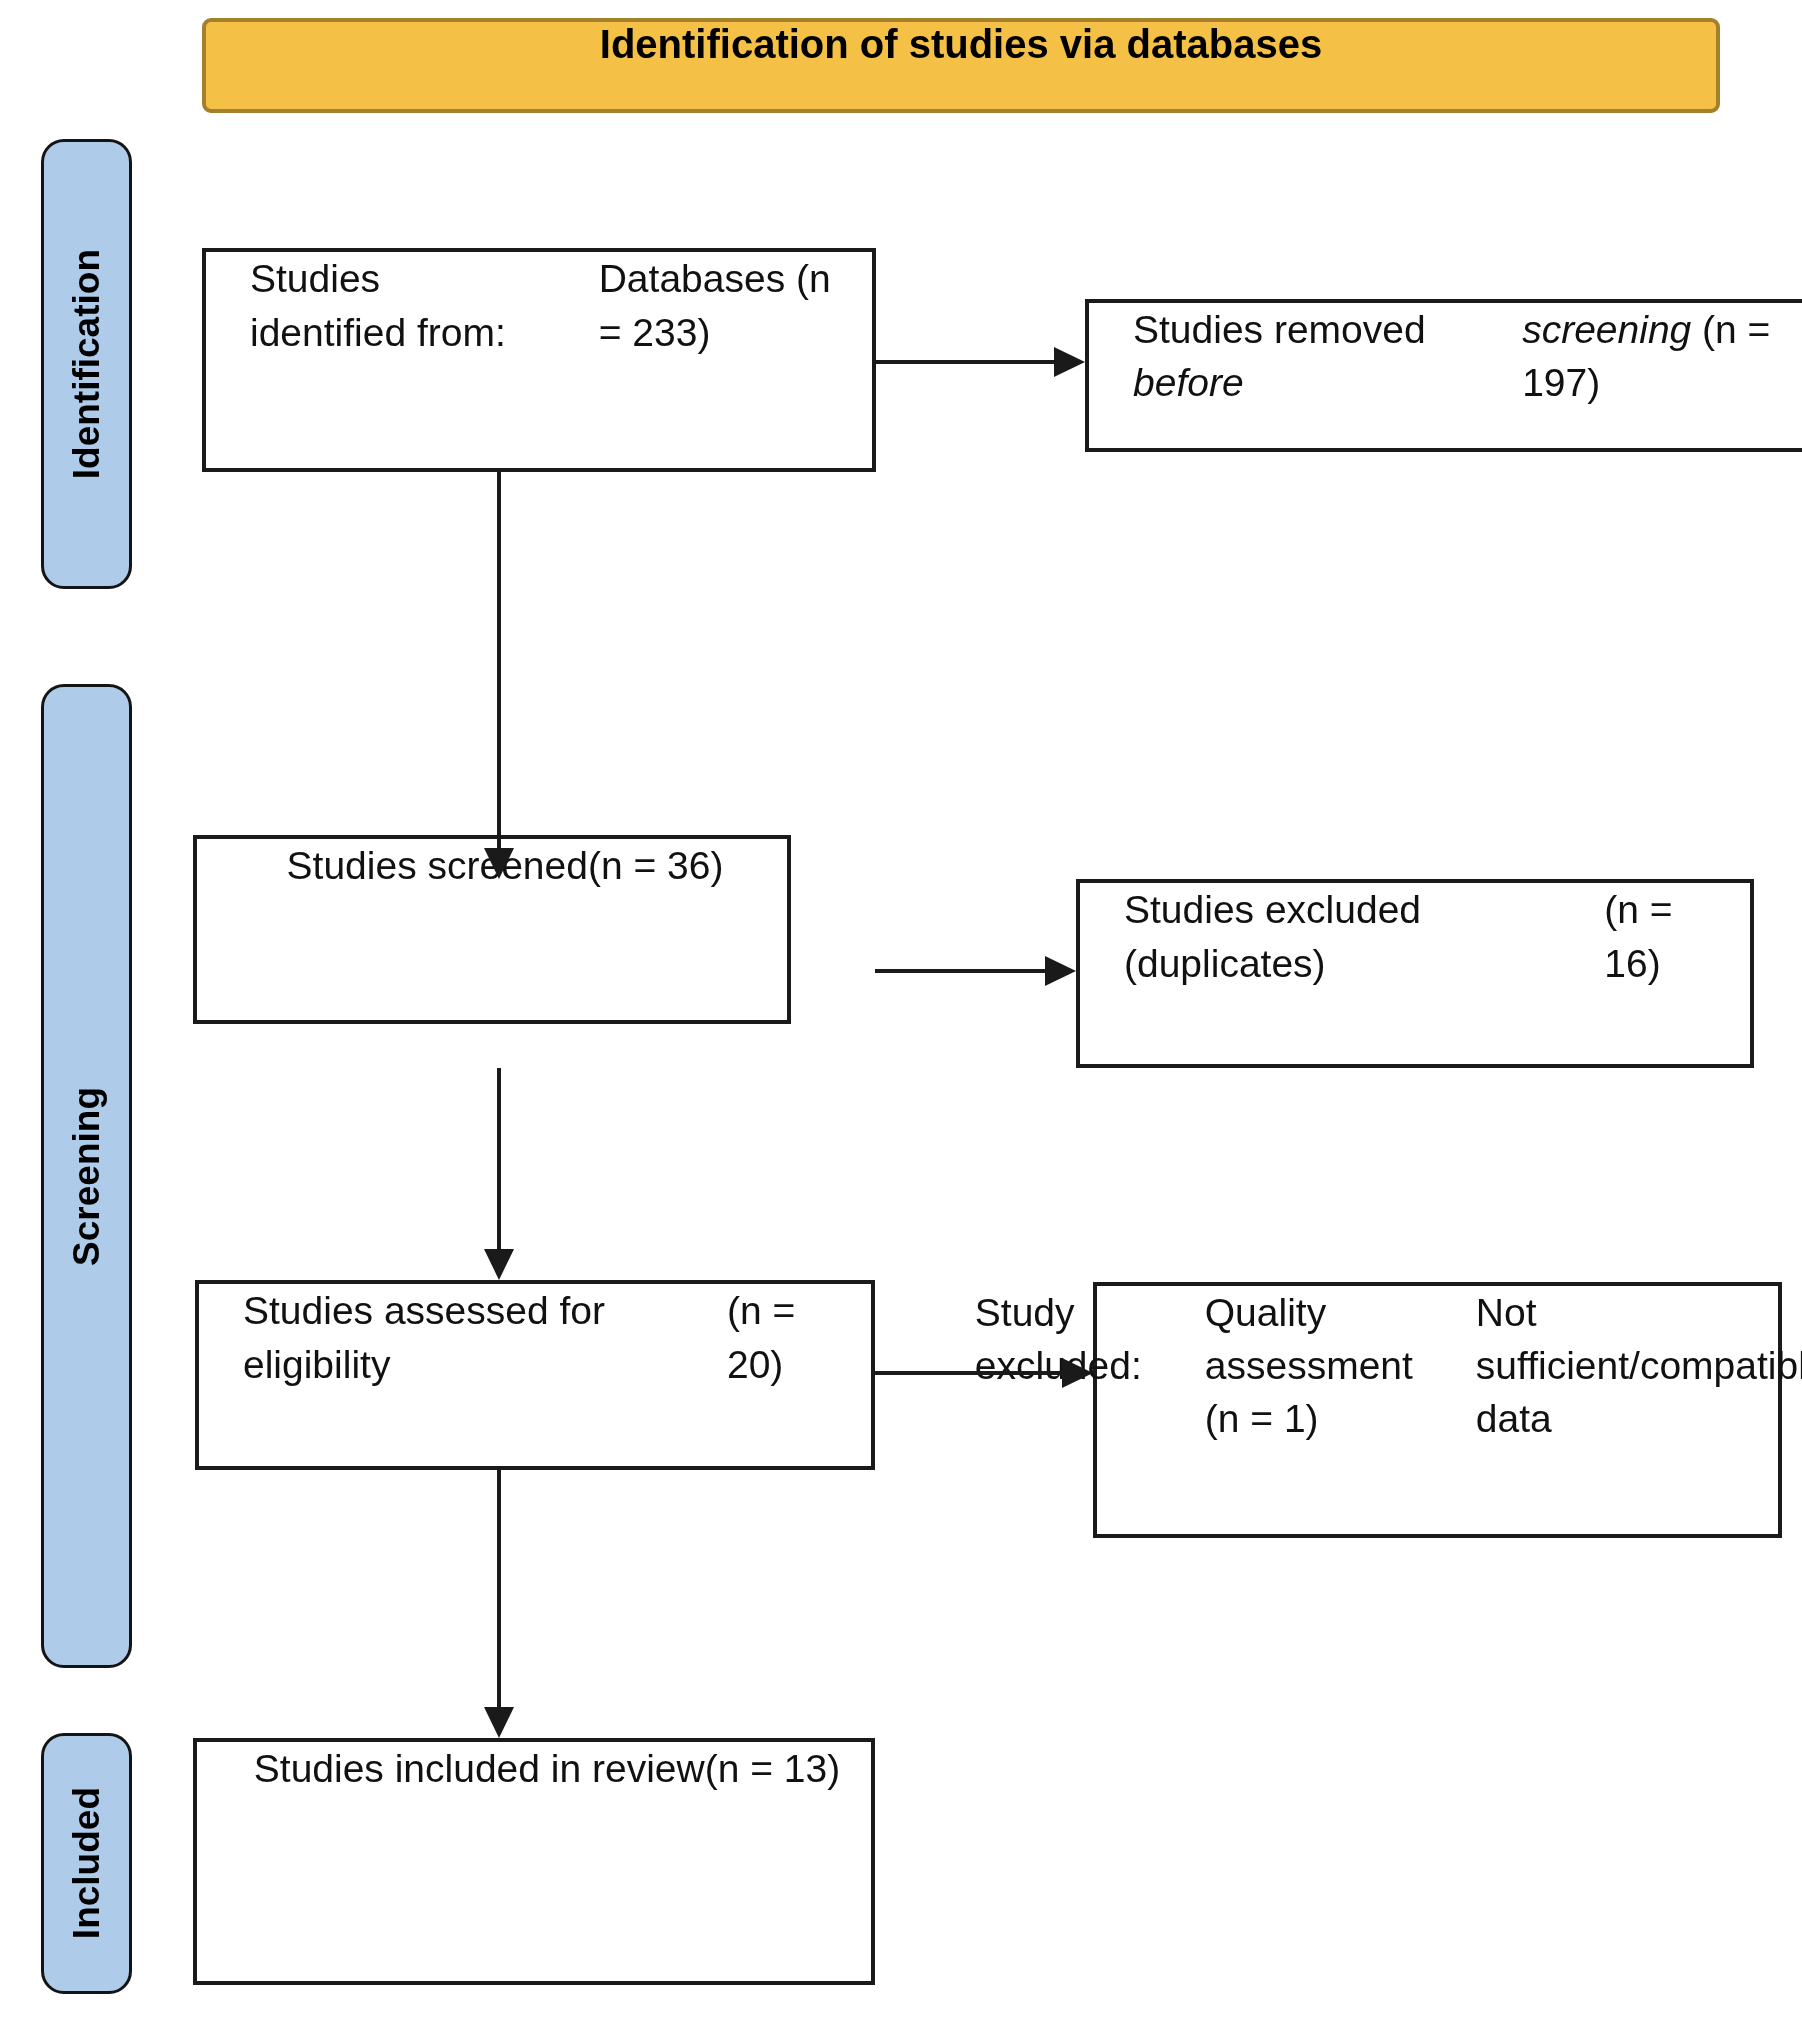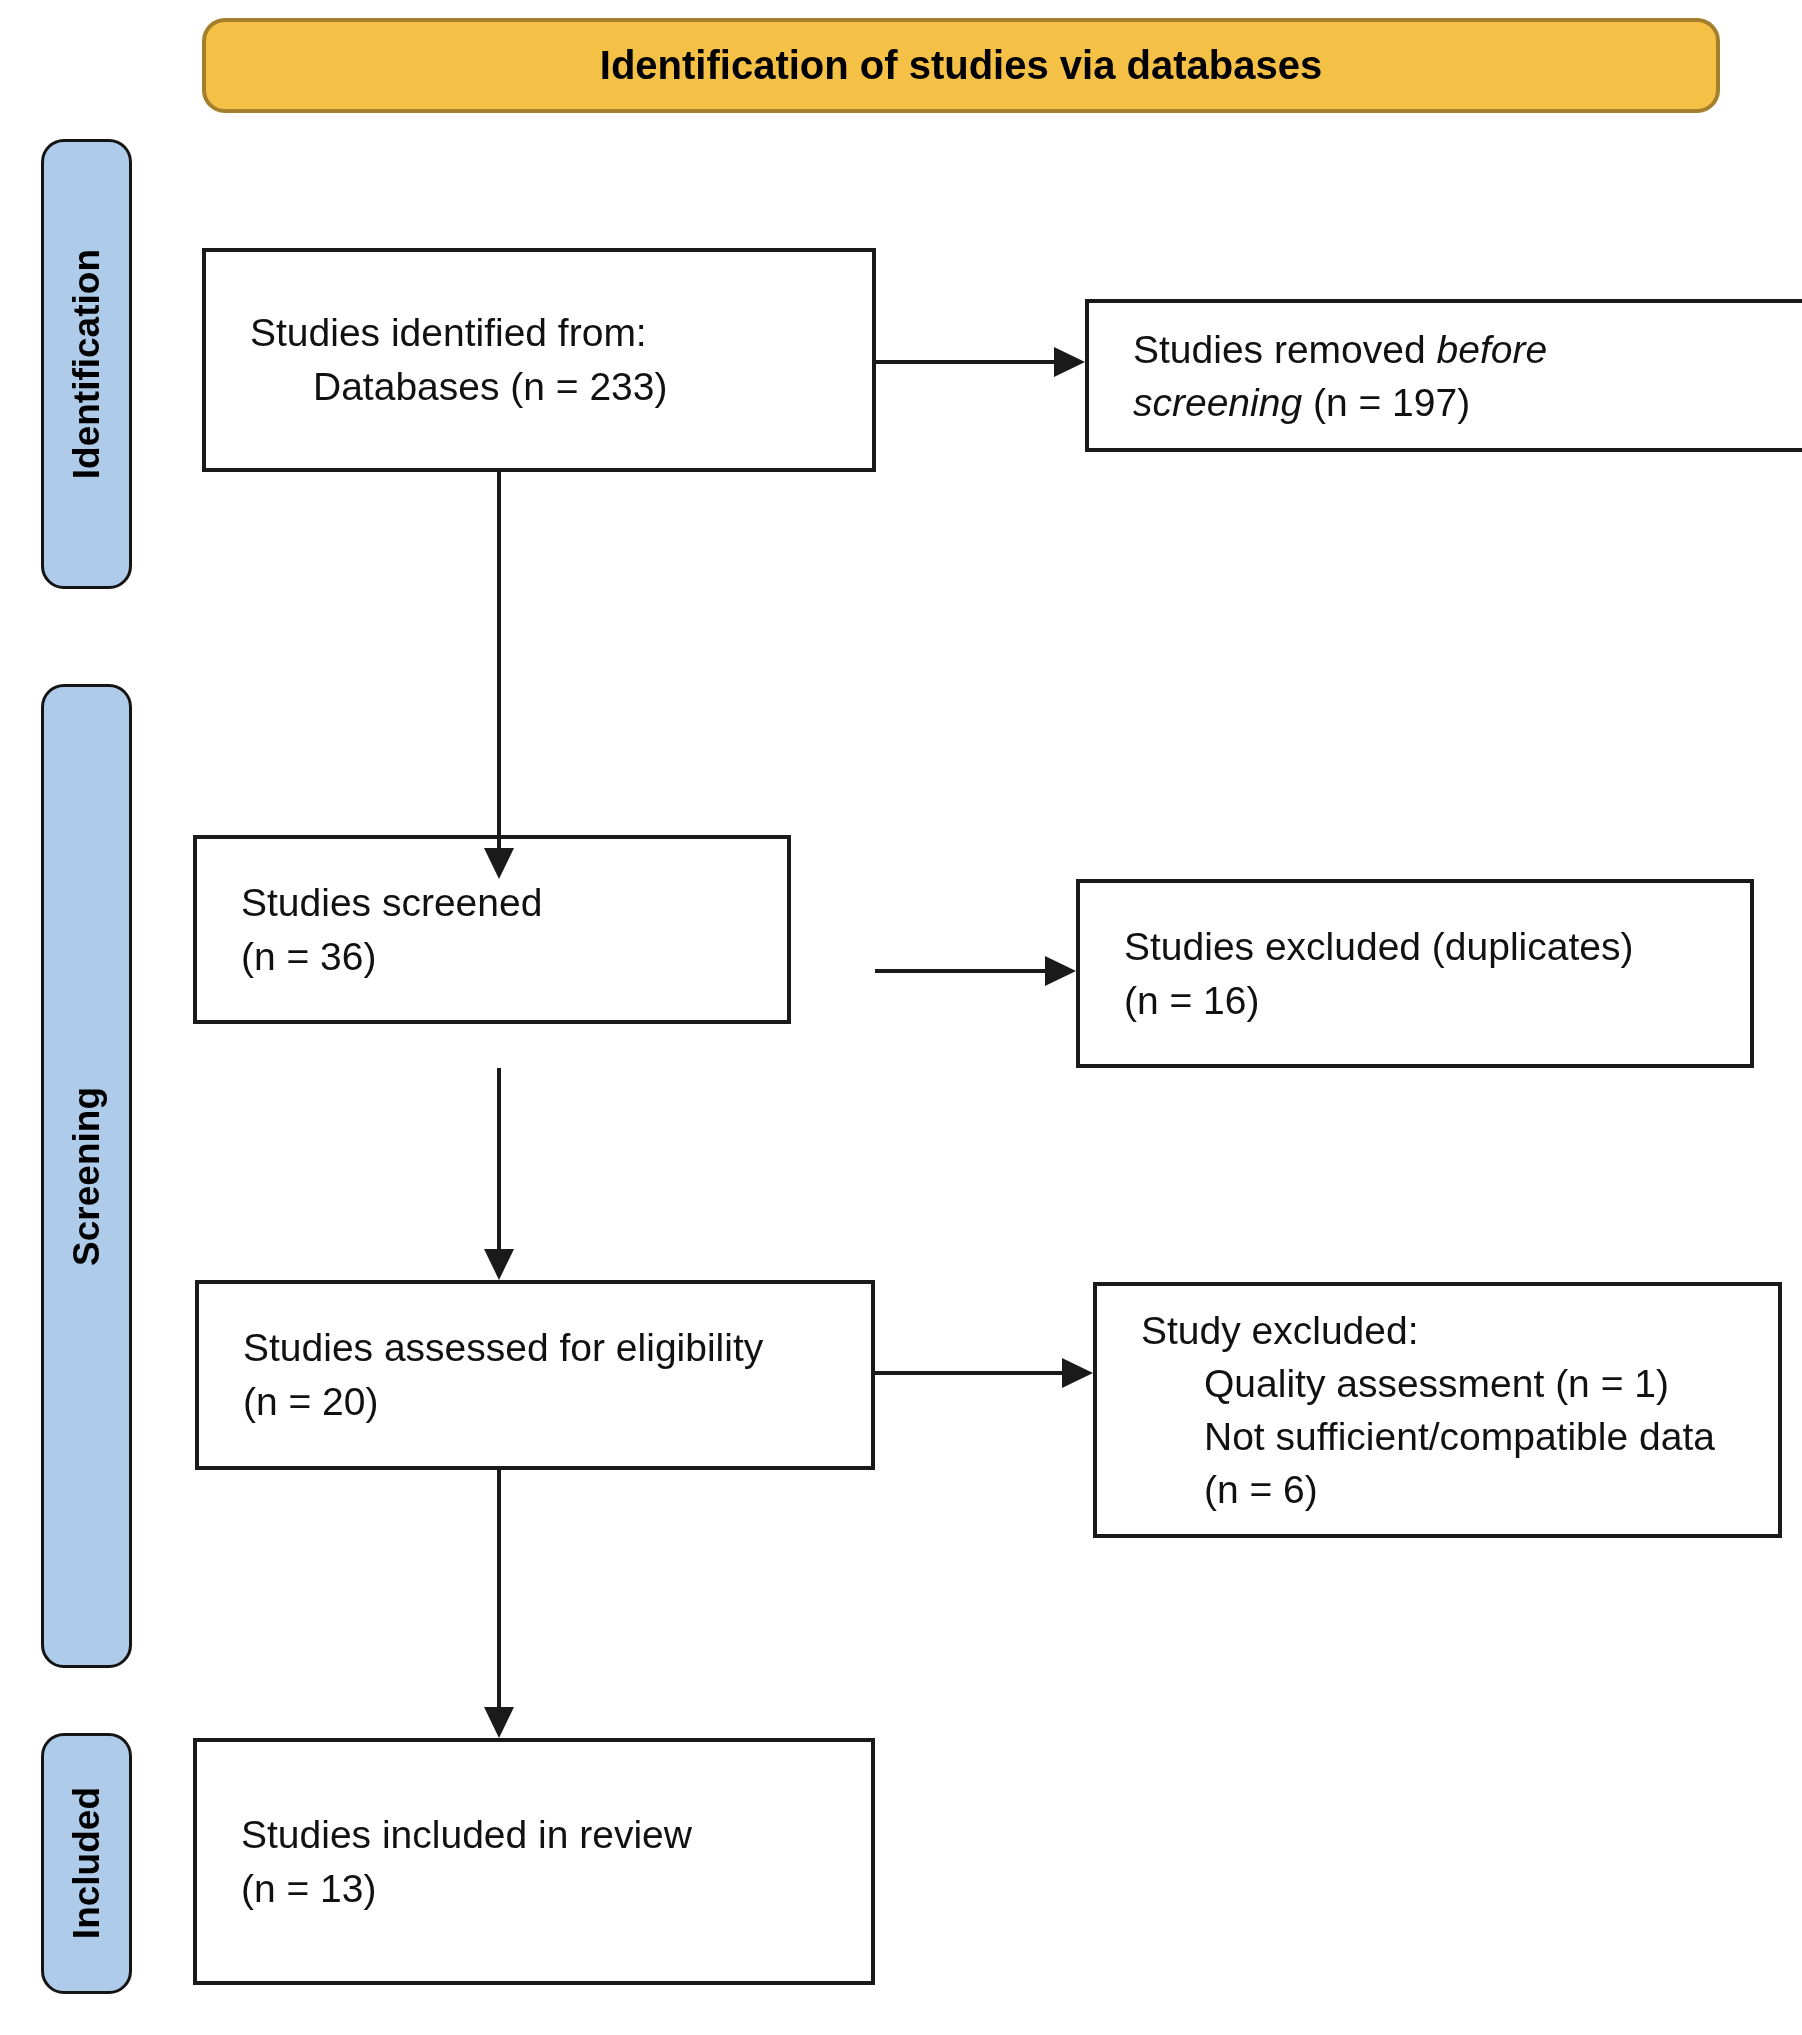--- a/index.html
+++ b/index.html
@@ -18,22 +18,22 @@
     width:1803px;height:2035px;
     background:#ffffff;
     overflow:hidden;
   }
 
   
   .banner{
     position:absolute;left:202px;top:18px;width:1518px;height:95px;
     background:var(--banner-fill);
     border:4.2px solid var(--banner-border);
-    border-radius:23px;
-    display:flex;align-items:center;justify-content:center;
+    border-radius:9px;
+    display:flex;justify-content:center;
     box-sizing:border-box;
   }
   .banner .banner-title{
     font-size:40px;font-weight:bold;color:#000;
     letter-spacing:0px;
   }
 
   
   .stage{
     position:absolute;left:41px;width:91px;
@@ -52,21 +52,21 @@
   .stage.identification{top:139px;height:450px;}
   .stage.screening{top:684px;height:984px;}
   .stage.included{top:1733px;height:261px;}
 
   
   .fbox{
     position:absolute;
     background:#ffffff;
     border:4.2px solid var(--box-border);
     box-sizing:border-box;
-    display:flex;flex-direction:column;justify-content:center;
+    display:flex;flex-direction:row;justify-content:center;
     font-size:39px;line-height:54px;
     padding-left:44px;padding-right:18px;
   }
   .fbox .indent{padding-left:63px;}
   .fbox i{font-style:italic;}
 
   .box-identified{left:202px;top:248px;width:674px;height:224px;}
   .box-removed{left:1085px;top:299px;width:776px;height:153px;line-height:53px;}
   .box-screened{left:193px;top:835px;width:598px;height:189px;}
   .box-duplicates{left:1076px;top:879px;width:678px;height:189px;justify-content:center;}

